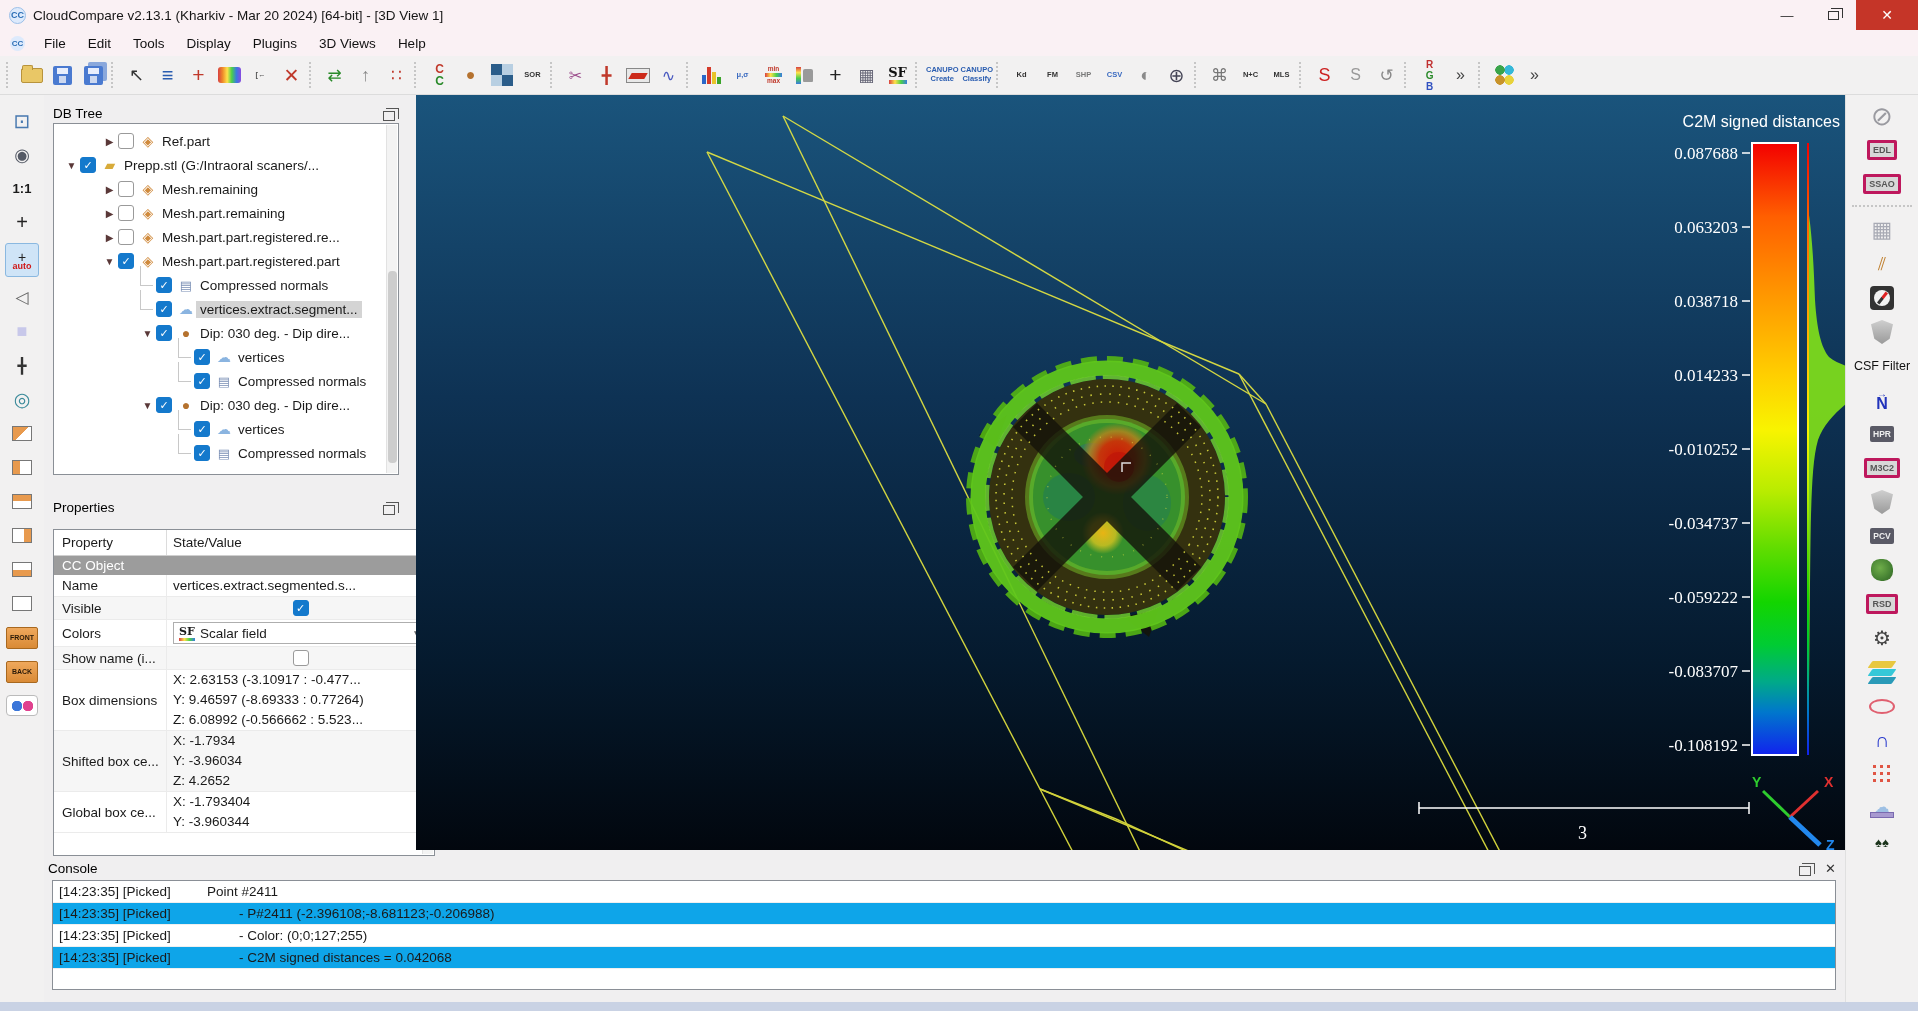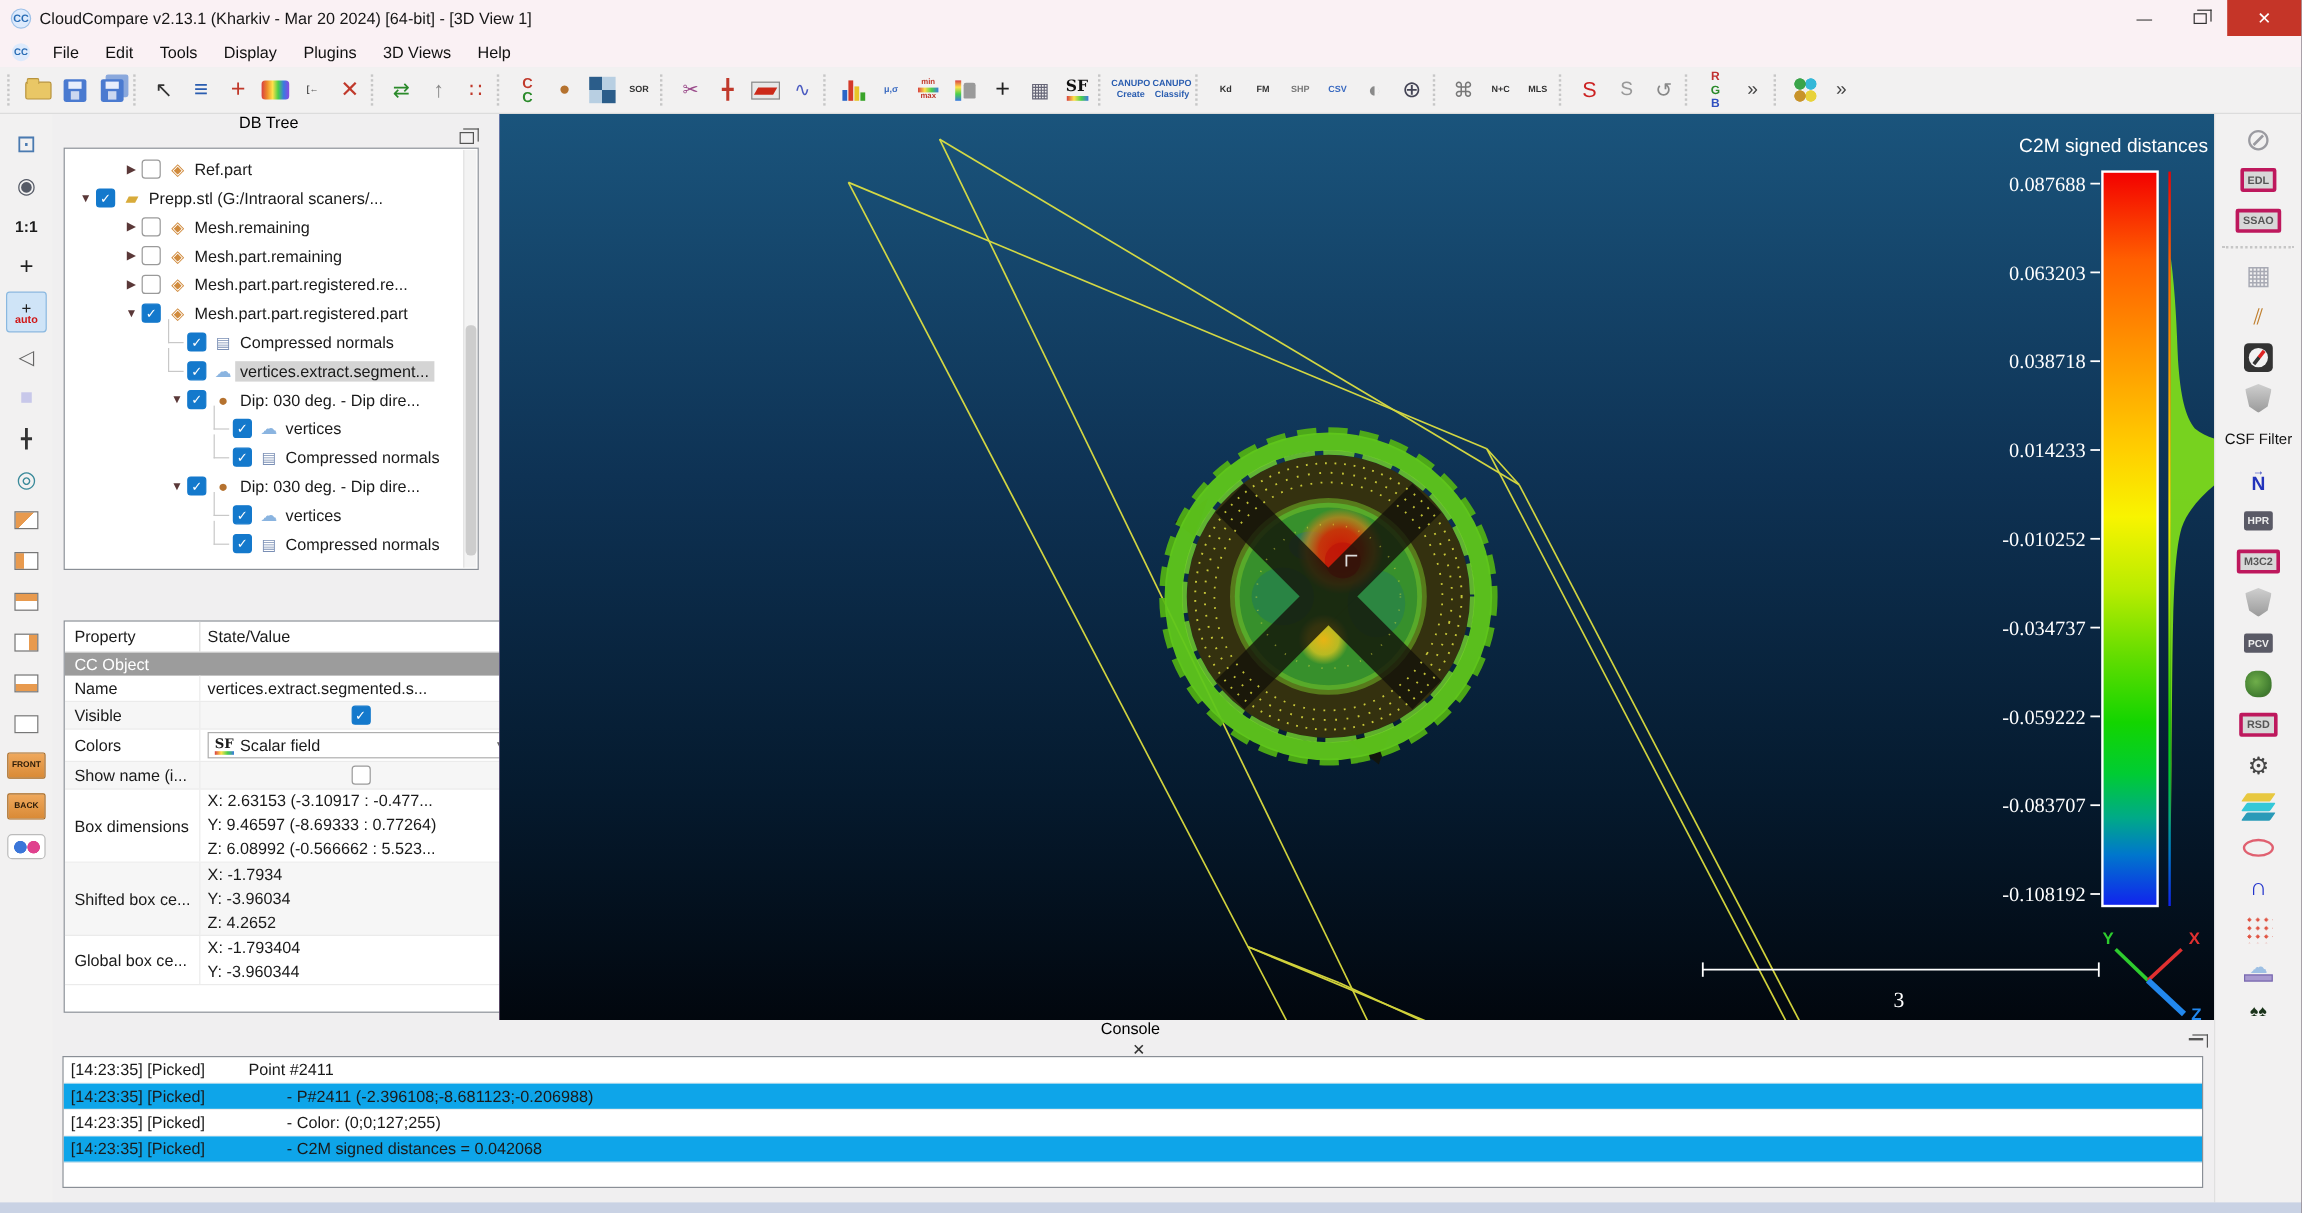--- a/index.html
+++ b/index.html
@@ -95,21 +95,21 @@
   .rs-poly{width:22px;height:22px;border-radius:40% 45% 42% 46%;background:radial-gradient(circle at 9px 9px,#6fae4a,#3f7a2f 70%,#6b6b3a);}
   .rs-layers{display:flex;flex-direction:column;gap:1px;}
   .rs-layers i{display:block;width:24px;height:7px;transform:skewX(-35deg);border-radius:1px;}
   .rs-ellipse{width:26px;height:15px;border:2px solid #e06070;border-radius:50%;}
   .rs-dotgrid{width:24px;height:24px;background-image:radial-gradient(#e05544 1.5px,transparent 1.7px);background-size:7px 7px;background-position:1px 1px;}
   .rs-cloudruler{display:flex;flex-direction:column;align-items:center;line-height:1;}
   .rs-cloudruler b{color:#9ec0e4;font-size:15px;font-weight:normal;}
   .rs-cloudruler i{display:block;width:24px;height:6px;background:#a89ad0;border:1px solid #7a6ab0;margin-top:-2px;}
   
   .dockpanel{position:absolute;background:#f0eff0;}
-  .panel-h{height:26px;display:flex;align-items:center;padding:0 9px;font-size:13.5px;color:#000;flex-direction:column;}
+  .panel-h{height:26px;display:flex;align-items:flex-end;padding:0 9px;font-size:13.5px;color:#000;}
   .dockico{width:12px;height:10px;border:1px solid #555;position:relative;margin-left:auto;background:#f0eff0;}
   .dockico::before{content:"";position:absolute;left:2px;top:-4px;width:12px;height:10px;border:1px solid #555;border-left:none;border-bottom:none;}
   .whitebox{position:absolute;background:#fff;border:1px solid #8a8f96;overflow:hidden;}
   .sbar{position:absolute;right:1px;top:1px;bottom:1px;width:11px;background:#f3f3f3;border-left:1px solid #e2e2e2;}
   .sthumb{position:absolute;left:1px;width:9px;background:#cdcdcd;border-radius:4px;}
   
   .trow{height:24px;display:flex;align-items:center;white-space:nowrap;font-size:13.5px;}
   .arrow{width:15px;text-align:center;color:#5a3838;font-size:10px;flex:none;}
   .branch{width:13px;height:20px;border-left:1px solid #c8c8c8;border-bottom:1px solid #c8c8c8;margin:-9px 2px 9px 0;flex:none;}
   .cb{width:16px;height:16px;border:1px solid #9a9a9a;border-radius:3px;background:#fff;margin:0 4px 0 1px;
@@ -420,21 +420,25 @@
             <span class="tlabel">Compressed normals</span>
           </div>
         </div>
       <div class="sbar">
           <div class="sthumb" style="top:42%;height:55%;"></div>
         </div>
     </div>
   </div>
 
   <div class="dockpanel" style="left:44px;top:489px;width:360px;height:361px;">
-    <div class="whitebox" style="left:9px;top:28px;width:382px;height:327px;">
+    <div class="panel-h">
+      <span>Properties</span>
+      <span class="dockico"></span>
+    </div>
+    <div class="whitebox" style="left:9px;top:40px;width:382px;height:327px;">
       <div class="phead">
         <span class="pl">Property</span>
         <span class="pv">State/Value</span>
       </div>
       <div class="psection">CC Object</div>
       <div id="prop-rows">
           <div class="prow" style="height: 22px;">
             <span class="pl">Name</span>
             <span class="pv">
               <span>vertices.extract.segmented.s...</span>

